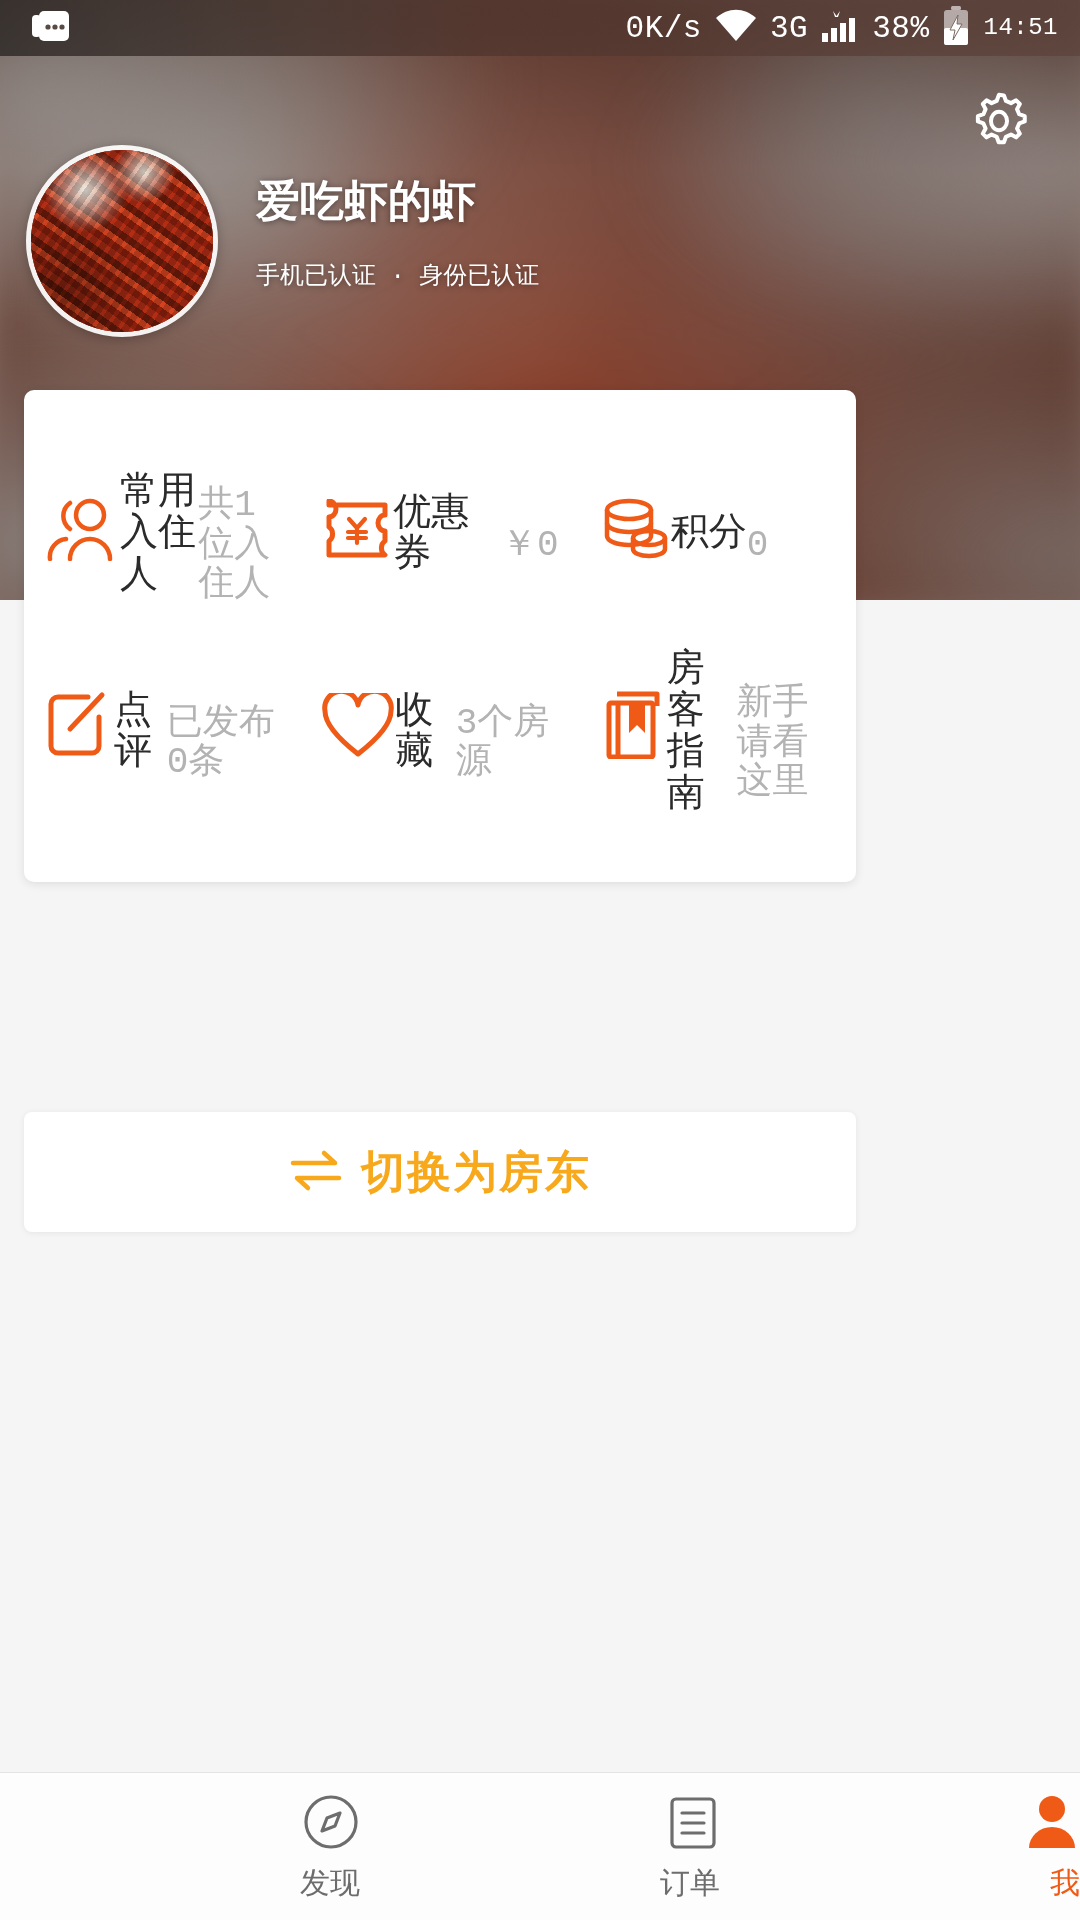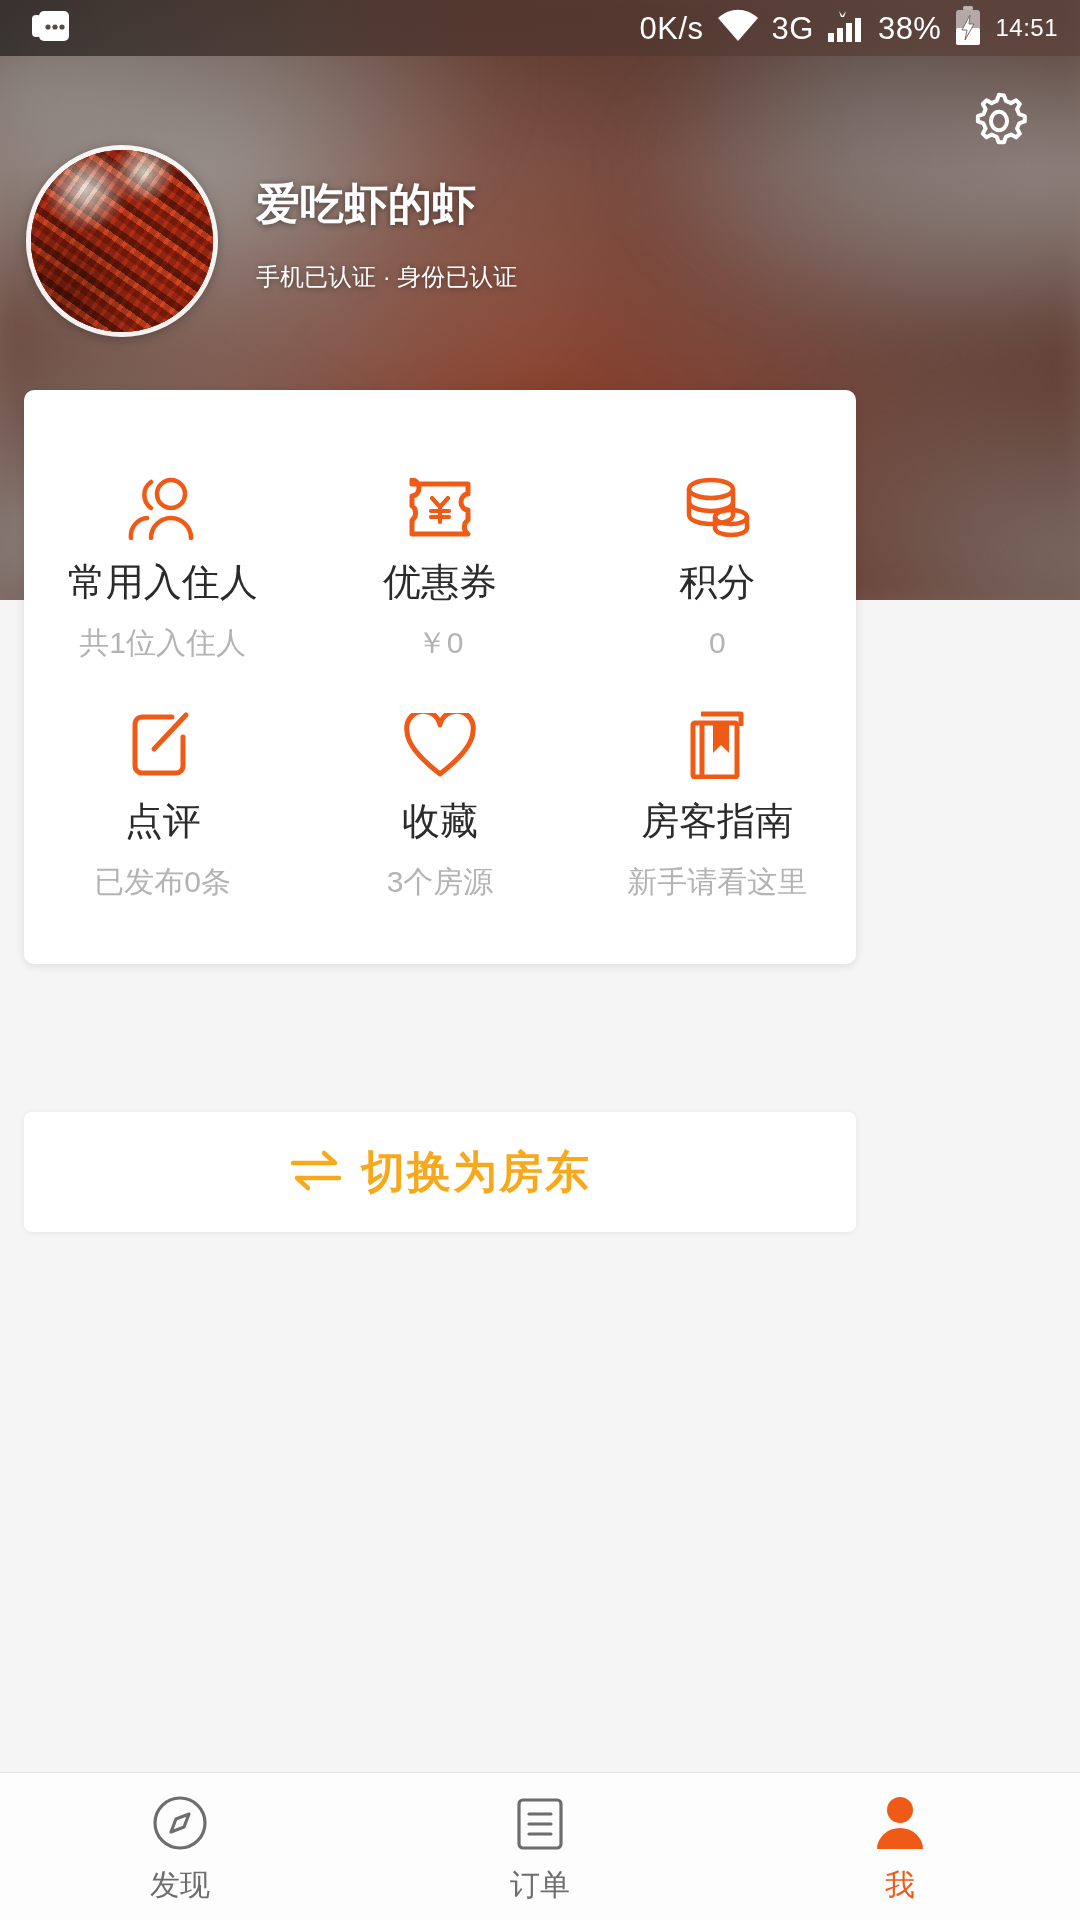--- a/index.html
+++ b/index.html
@@ -1,21 +1,21 @@
 <!DOCTYPE html>
 <html><head>
 <meta charset="utf-8">
 <style>
   * { margin:0; padding:0; box-sizing:border-box; }
   html, body {
     width:1080px; height:1920px;
     font-family:"Liberation Sans","DejaVu Sans",sans-serif;
     background:#f2f2f2; overflow:hidden;
   }
-  .screen { position:relative; width:1080px; height:1920px; background:#f5f5f5; }
+  .screen { position:relative; width:1080px; height:1920px; background:#f5f5f5;font-family:Liberation Mono, monospace; }
 
   
   .hero {
     position:absolute; top:0; left:0; width:1080px; height:600px;
     overflow:hidden;
   }
   .hero-bg {
     position:absolute; inset:-40px;
     background:
       radial-gradient(circle at 22% 30%, rgba(150,140,135,0.95) 0%, rgba(120,95,85,0) 42%),
@@ -84,44 +84,44 @@
 
   
   .card {
     position:absolute; left:24px; top:390px; width:832px;
     background:#fff; border-radius:10px;
     box-shadow:0 2px 10px rgba(0,0,0,0.10);
     padding:56px 0 40px; z-index:7;
   }
   .grid { display:grid; grid-template-columns:repeat(3,1fr); }
   .cell {
-    display:flex; flex-direction:column; align-items:center;
-    padding:18px 8px 26px; cursor:pointer;text-align:center;
+    display:flex; flex-direction:row; align-items:center;
+    padding:18px 20px 26px; cursor:pointer;
   }
   .cell .ico { height:76px; display:flex; align-items:flex-end; justify-content:center; margin-bottom:22px; }
   .cell .lab { font-size:38px; color:#2b2b2b; line-height:1.1; }
-  .cell .sub { margin-top:22px; font-size:30px; color:#b3b3b3; line-height:1.1; }
+  .cell .sub { margin-top:22px; font-size:36px; color:#b3b3b3; line-height:1.1; }
 
   
   .switch {
     position:absolute; left:24px; top:1112px; width:832px; height:120px;
     background:#fff; border-radius:8px;
     display:flex; align-items:center; justify-content:center; gap:18px;
     box-shadow:0 1px 6px rgba(0,0,0,0.07);
     color:#f7a81b; cursor:pointer; z-index:7;text-align:center;
   }
   .switch .stext { font-size:44px; font-weight:600; letter-spacing:2px; }
 
   
   .tabbar {
     position:absolute; left:0; bottom:0; width:1080px; height:148px;
     background:#fdfdfd; border-top:1px solid #e4e4e4;
     display:flex; z-index:8;
   }
-  .tab { flex:1; display:flex; flex-direction:column; align-items:center; justify-content:center; gap:14px; cursor:pointer; }
+  .tab { flex:1; display:flex; flex-direction:column; align-items:flex-end; justify-content:center; gap:14px; cursor:pointer; }
   .tab .tlab { font-size:30px; color:#6d6d6d; line-height:1; }
   .tab.active .tlab { color:#ef5a16; }
 </style>
 </head>
 <body>
 
 <div class="screen">
 
   <div class="hero">
     <div class="hero-bg"></div>

